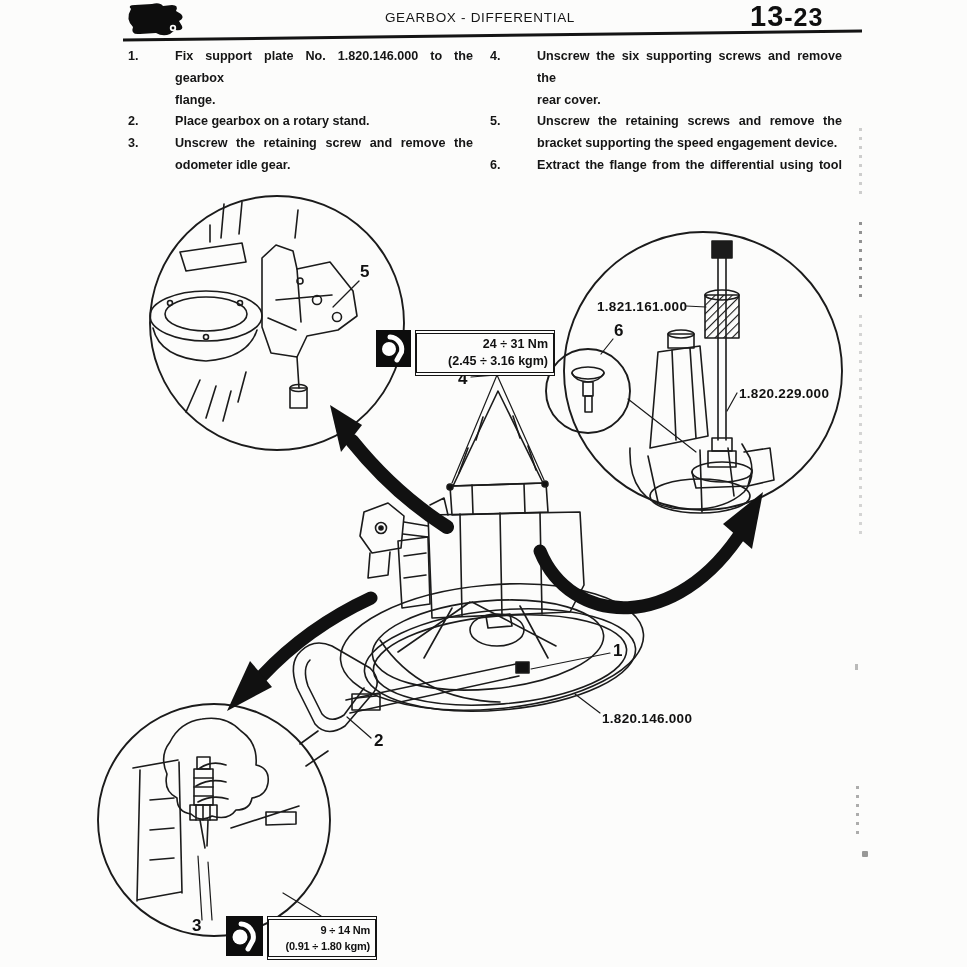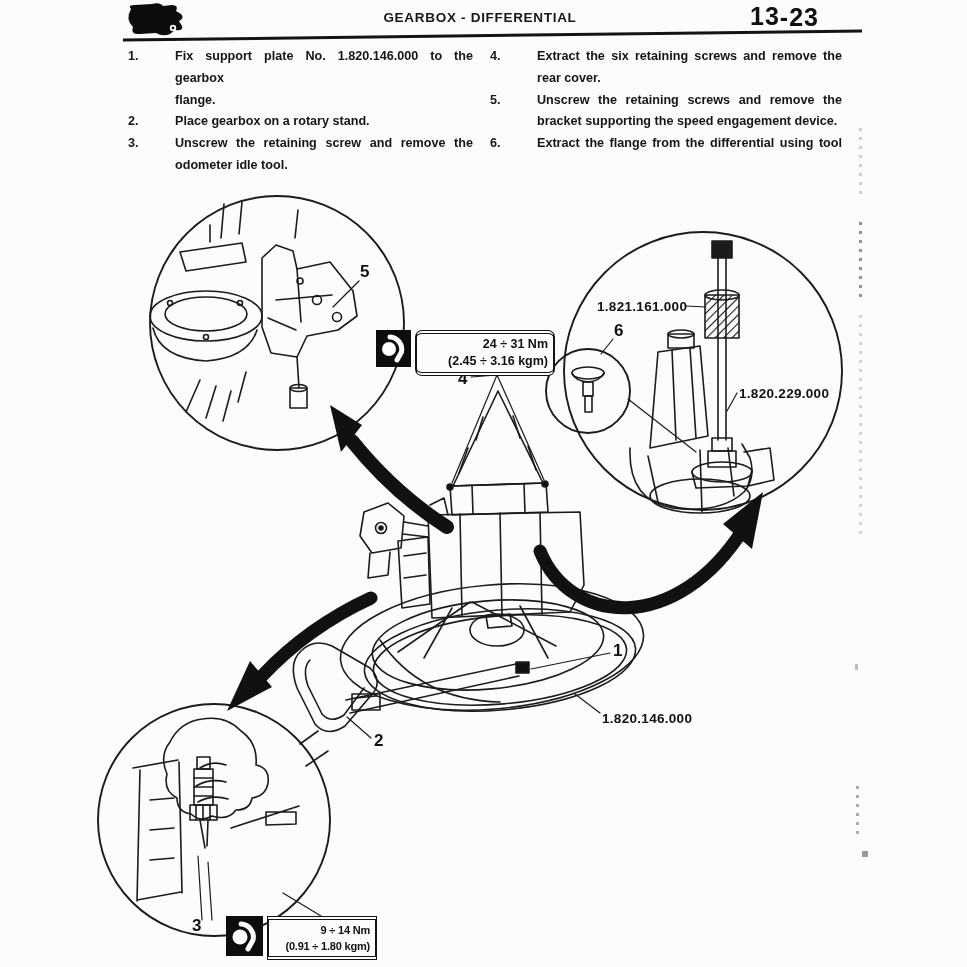--- a/index.html
+++ b/index.html
@@ -5,42 +5,42 @@
   html,body{margin:0;padding:0;background:#e8e8e6;}
   .page{
     position:relative;width:967px;height:967px;margin:0 auto;
     background:#fcfcfb;color:#1b1b1b;overflow:hidden;
     font-family:"Liberation Sans",sans-serif;
   }
   .abs{position:absolute;}
   
   .hdr-title{
     left:320px;top:10px;width:320px;text-align:center;
-    font-size:13.5px;font-weight:bold;letter-spacing:.7px;color:#161616;
+    font-size:13.5px;font-weight:normal;letter-spacing:.7px;color:#161616;
   }
   .hdr-page{left:750px;top:1px;display:flex;align-items:flex-start;color:#0f0f0f;}
-  .hdr-page .maj{font-size:25px;font-weight:bold;letter-spacing:1px;line-height:30px;}
+  .hdr-page .maj{font-size:29px;font-weight:bold;letter-spacing:1px;line-height:30px;}
   .hdr-page .min{font-size:25px;font-weight:bold;letter-spacing:1px;line-height:33px;}
   
   .col{font-size:12.6px;font-weight:700;line-height:21.8px;color:#151515;}
   .item{position:relative;padding-left:25px;}
   .num{position:absolute;left:0;top:0;}
   .jl{text-align:justify;text-align-last:justify;}
   .ln{white-space:normal;margin-left:22px;}
   
   .torque{display:flex;align-items:flex-start;gap:4px;}
   .ticon{background:#0d0d0d;flex:0 0 auto;display:flex;align-items:center;justify-content:center;}
   .tbox{
     border-top:4px double #141414;border-bottom:4px double #141414;
     border-left:2px solid #141414;border-right:2px solid #141414;
     background:#fcfcfb;text-align:right;font-weight:bold;color:#111;
     padding:2px 5px;white-space:nowrap;
   }
   .tq-upper .ticon{width:35px;height:37px;}
-  .tq-upper .tbox{width:126px;font-size:12.5px;line-height:17px;border-radius:7px;}
+  .tq-upper .tbox{width:126px;font-size:12.5px;line-height:17px;}
   .tq-lower .ticon{width:37px;height:40px;}
   .tq-lower .tbox{width:96px;font-size:11px;line-height:16px;letter-spacing:-.2px;}
   
   svg.art{left:0;top:0;}
   svg.art *{vector-effect:none;}
   .ink{stroke:#1b1b1b;fill:none;stroke-width:1.6;stroke-linecap:round;stroke-linejoin:round;}
   .thin{stroke-width:1.2;}
   svg text{font-family:"Liberation Sans",sans-serif;font-weight:bold;fill:#111;stroke:none;}
   .co{font-size:17px;}
   .lbl{font-size:13.5px;letter-spacing:.3px;}
@@ -64,28 +64,28 @@
       <div class="ln jl">Fix support plate No. 1.820.146.000 to the gearbox</div>
       <div class="ln">flange.</div>
     </div>
     <div class="item">
       <span class="num">2.</span>
       <div class="ln">Place gearbox on a rotary stand.</div>
     </div>
     <div class="item">
       <span class="num">3.</span>
       <div class="ln jl">Unscrew the retaining screw and remove the</div>
-      <div class="ln">odometer idle tool.</div>
+      <div class="ln">odometer idle gear.</div>
     </div>
   </div>
 
   <div class="abs col" style="left:490px;top:46px;width:352px;">
     <div class="item">
       <span class="num">4.</span>
-      <div class="ln jl">Extract the six retaining screws and remove the</div>
+      <div class="ln jl">Unscrew the six supporting screws and remove the</div>
       <div class="ln">rear cover.</div>
     </div>
     <div class="item">
       <span class="num">5.</span>
       <div class="ln jl">Unscrew the retaining screws and remove the</div>
       <div class="ln">bracket supporting the speed engagement device.</div>
     </div>
     <div class="item">
       <span class="num">6.</span>
       <div class="ln jl">Extract the flange from the differential using tool</div>

